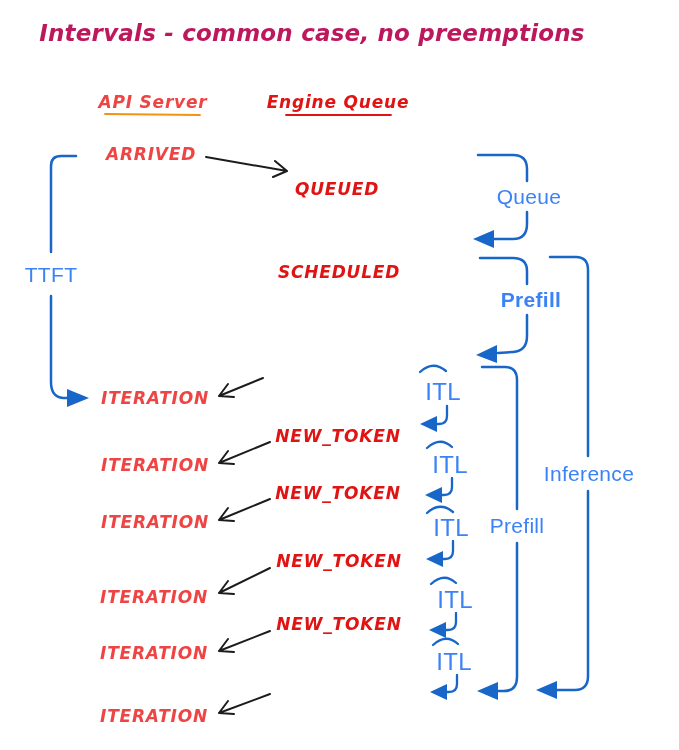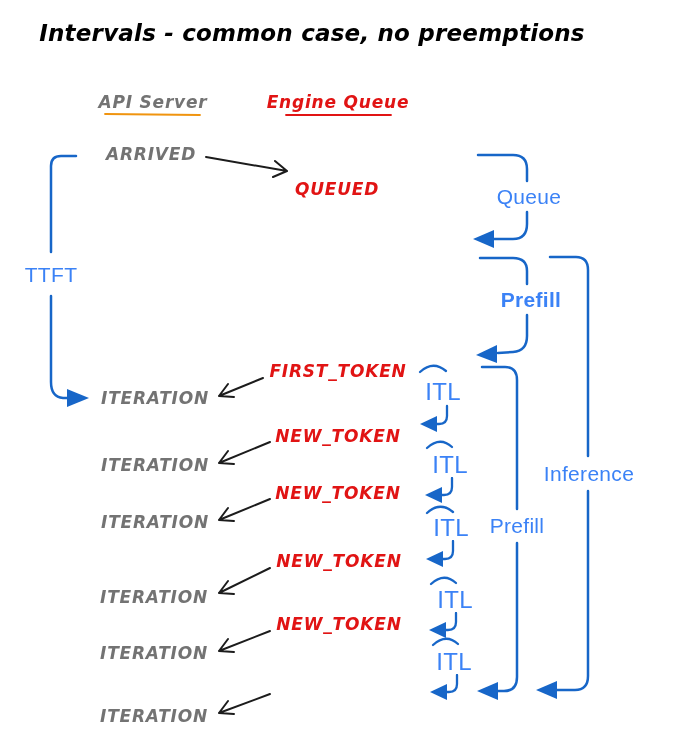--- a/index.html
+++ b/index.html
@@ -12,33 +12,33 @@
     border-bottom:2px solid #e9e9e9;
   }
   .stage svg{position:absolute;left:0;top:0;}
   .lbl{
     position:absolute;
     transform:translate(-50%,-50%);
     white-space:nowrap;
     line-height:1;
   }
   .title{
-    color:#000000;
+    color:#be185d;
     font-size:23px;
     font-weight:bold;
     font-style:italic;
     letter-spacing:0.2px;
   }
   .hand{
     font-style:italic;
     font-weight:600;
     font-size:17px;
     letter-spacing:0.8px;
   }
-  .api{color:#737373;}
+  .api{color:#ef4444;}
   .engine{color:#e11414;}
   .header{font-size:17px;}
   .blue{
     color:#3b82f6;
     font-family:"Liberation Sans",sans-serif;
     font-weight:400;
     font-size:21px;
     letter-spacing:0.3px;
     background:#ffffff;
     padding:0 2px;
@@ -118,21 +118,21 @@
 
   <div class="lbl hand api" style="left:151px;top:154px;">ARRIVED</div>
   <div class="lbl hand api" style="left:155px;top:398px;">ITERATION</div>
   <div class="lbl hand api" style="left:155px;top:465px;">ITERATION</div>
   <div class="lbl hand api" style="left:155px;top:522px;">ITERATION</div>
   <div class="lbl hand api" style="left:154px;top:597px;">ITERATION</div>
   <div class="lbl hand api" style="left:154px;top:653px;">ITERATION</div>
   <div class="lbl hand api" style="left:154px;top:716px;">ITERATION</div>
 
   <div class="lbl hand engine" style="left:337px;top:171px;margin-top:18px;">QUEUED</div>
-  <div class="lbl hand engine" style="left:338px;top:371px;">FIRST_TOKEN</div>
+  <div class="lbl hand engine" style="left:339px;top:272px;">SCHEDULED</div>
   <div class="lbl hand engine" style="left:338px;top:436px;">NEW_TOKEN</div>
   <div class="lbl hand engine" style="left:338px;top:493px;">NEW_TOKEN</div>
   <div class="lbl hand engine" style="left:339px;top:561px;">NEW_TOKEN</div>
   <div class="lbl hand engine" style="left:339px;top:624px;">NEW_TOKEN</div>
 
   <div class="lbl blue" style="left:51px;top:274px;">TTFT</div>
   <div class="lbl blue" style="left:529px;top:196px;">Queue</div>
   <div class="lbl blue" style="left:531px;top:299px;font-weight:bold;">Prefill</div>
   <div class="lbl blue" style="left:517px;top:525px;">Prefill</div>
   <div class="lbl blue" style="left:589px;top:473px;">Inference</div>

